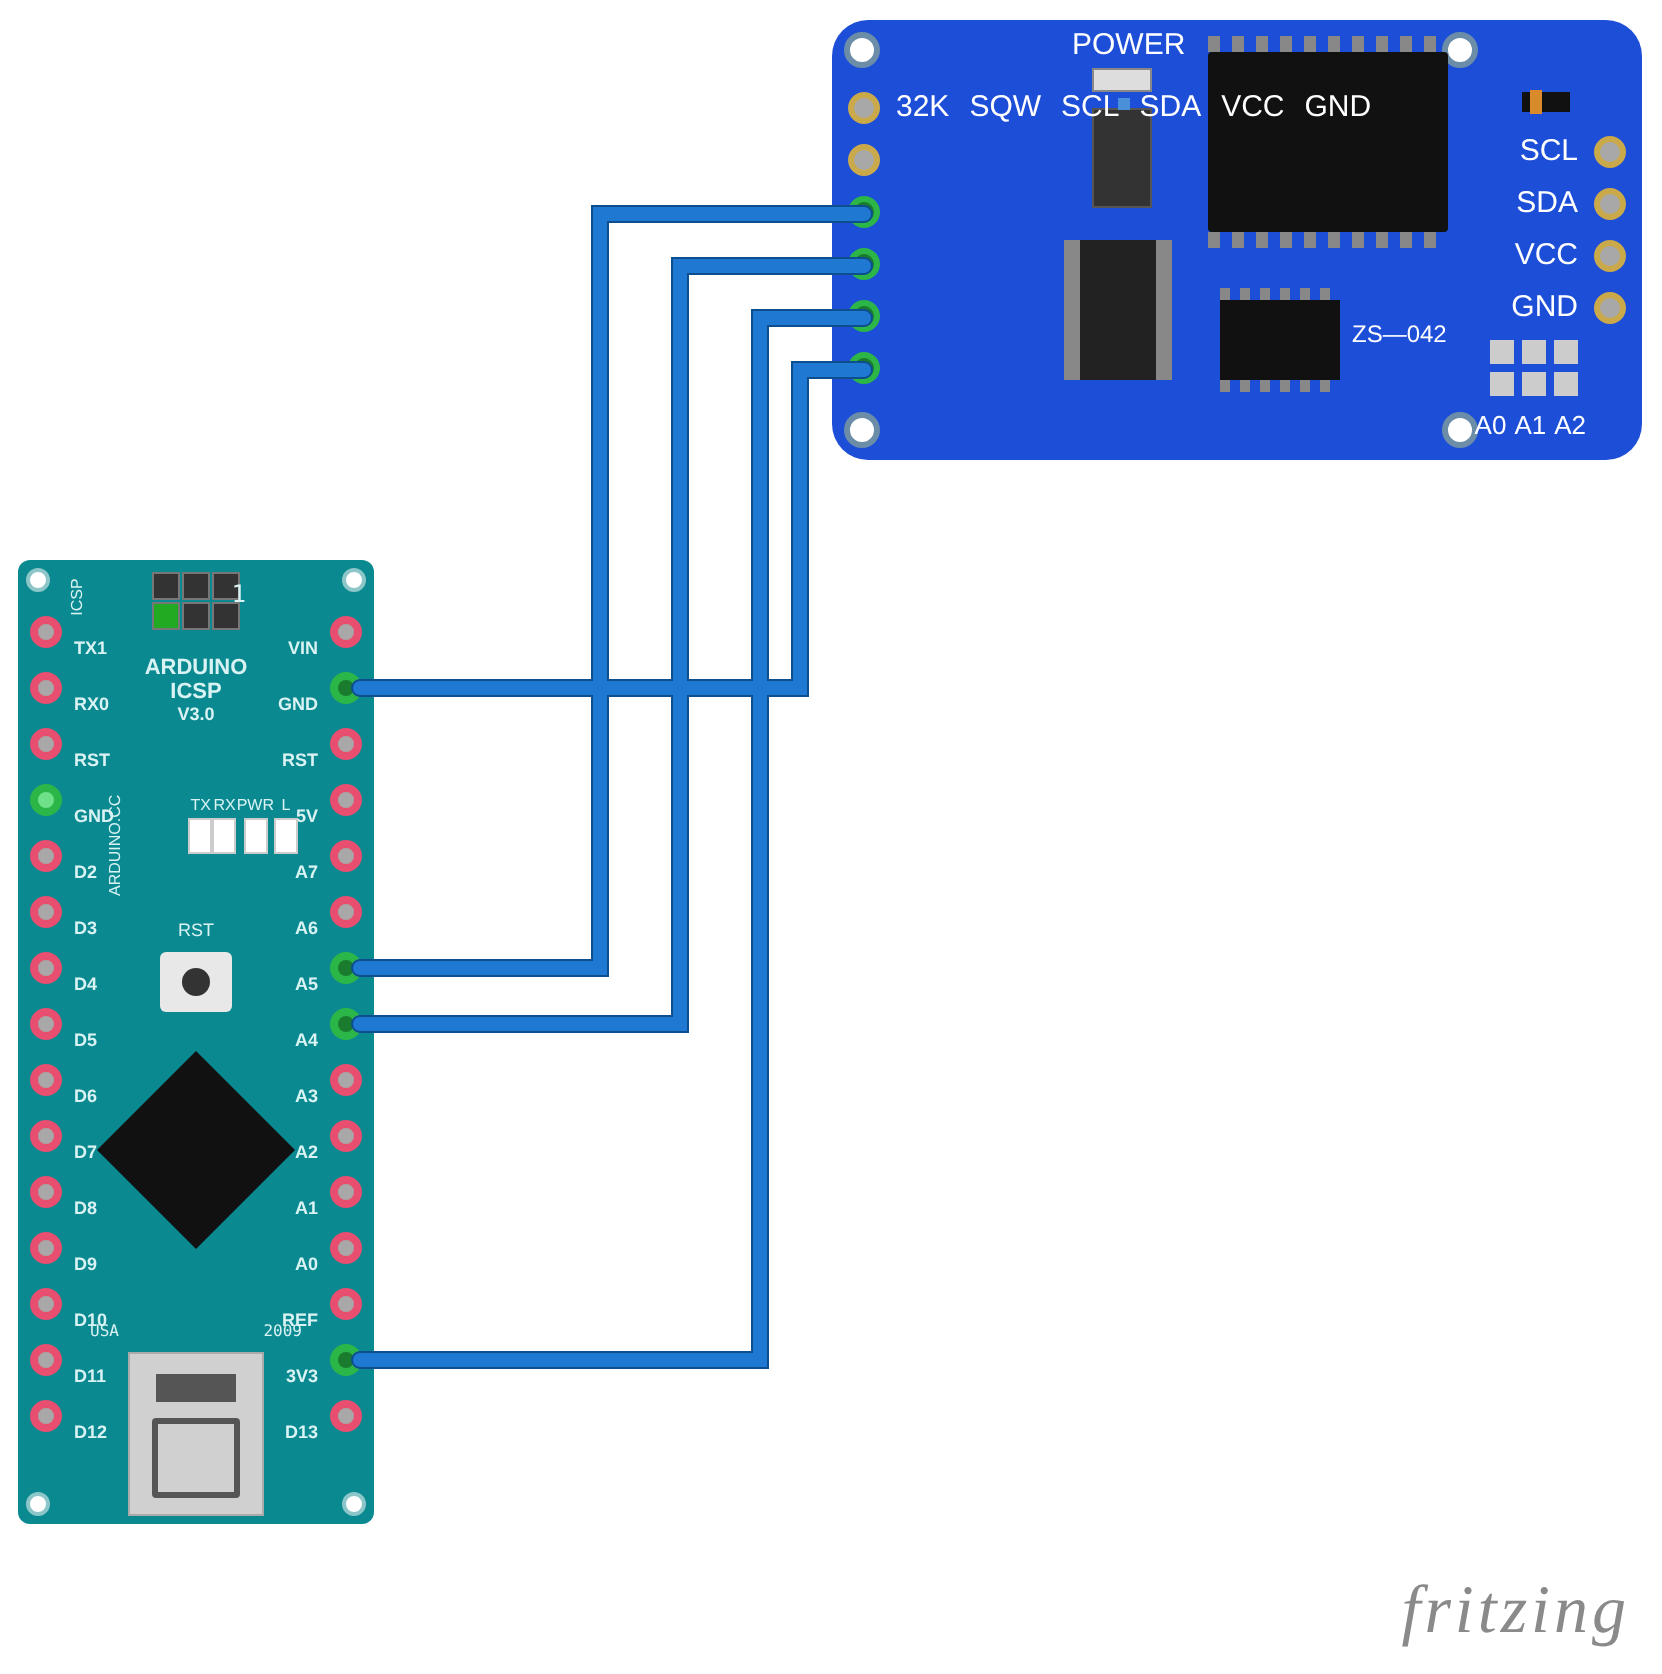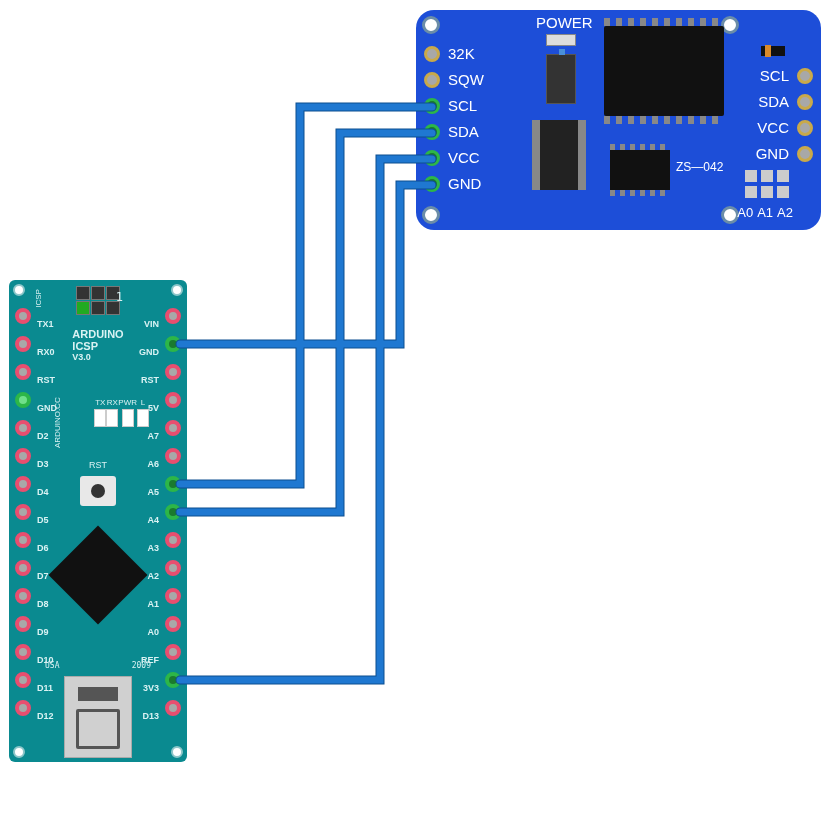--- a/index.html
+++ b/index.html
@@ -70,21 +70,21 @@
     height: 16px;
     line-height: 16px;
     display: block;
   }
 
   .nano-logo {
     position: absolute;
     left: 50%;
     top: 48px;
     transform: translateX(-50%);
-    text-align: left;
+    text-align: center;
     color: #d9f2f3;
     font-size: 11px;
     font-weight: bold;
   }
   .nano-logo .v { font-size: 9px; }
 
   .icsp-header {
     position: absolute;
     left: 50%; top: 6px;
     transform: translateX(-50%);
@@ -172,21 +172,21 @@
     position:absolute; left:8px; top:36px;
     display:flex; flex-direction:column; gap:10px;
   }
   .rtc-pins-left .p {
     width:16px; height:16px; border-radius:50%;
     background:#a8a8a8; border:3px solid #c9a94a;
   }
   .rtc-pins-left .p.green { border-color:#2db648; background:#1a7a2e;}
   .rtc-pin-lbls-left {
     position:absolute; left:32px; top:36px;
-    display:flex; flex-direction:column; gap:10px;
+    display:flex; flex-direction:row; gap:10px;
     font-size:15px; color:#fff;
   }
   .rtc-pin-lbls-left span{ height:16px; line-height:16px;}
 
   .rtc-pins-right {
     position:absolute; right:8px; top:58px;
     display:flex; flex-direction:column; gap:10px;
   }
   .rtc-pins-right .p {
     width:16px; height:16px; border-radius:50%;
@@ -465,13 +465,14 @@
         <path d="M 180 680 L 380 680 L 380 159 L 432 159"></path>
         <path d="M 180 344 L 400 344 L 400 185 L 432 185"></path>
       </g>
       <path d="M 180 484 L 300 484 L 300 107 L 432 107"></path>
       <path d="M 180 512 L 340 512 L 340 133 L 432 133"></path>
       <path d="M 180 680 L 380 680 L 380 159 L 432 159"></path>
       <path d="M 180 344 L 400 344 L 400 185 L 432 185"></path>
     </g>
   </svg>
 
+  <div class="fritzing">fritzing</div>
 </div>
 
 </body></html>

